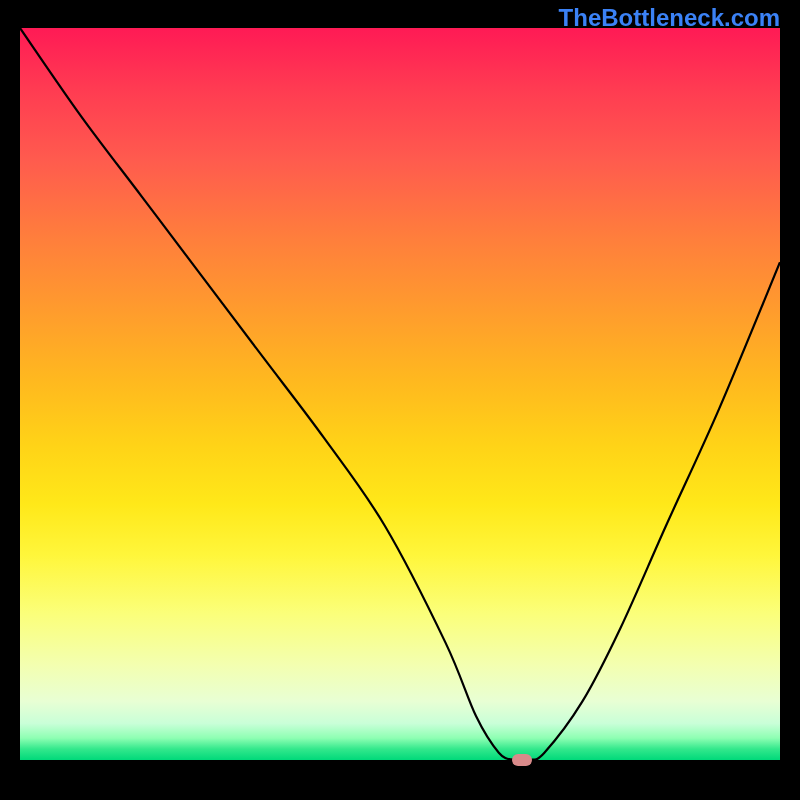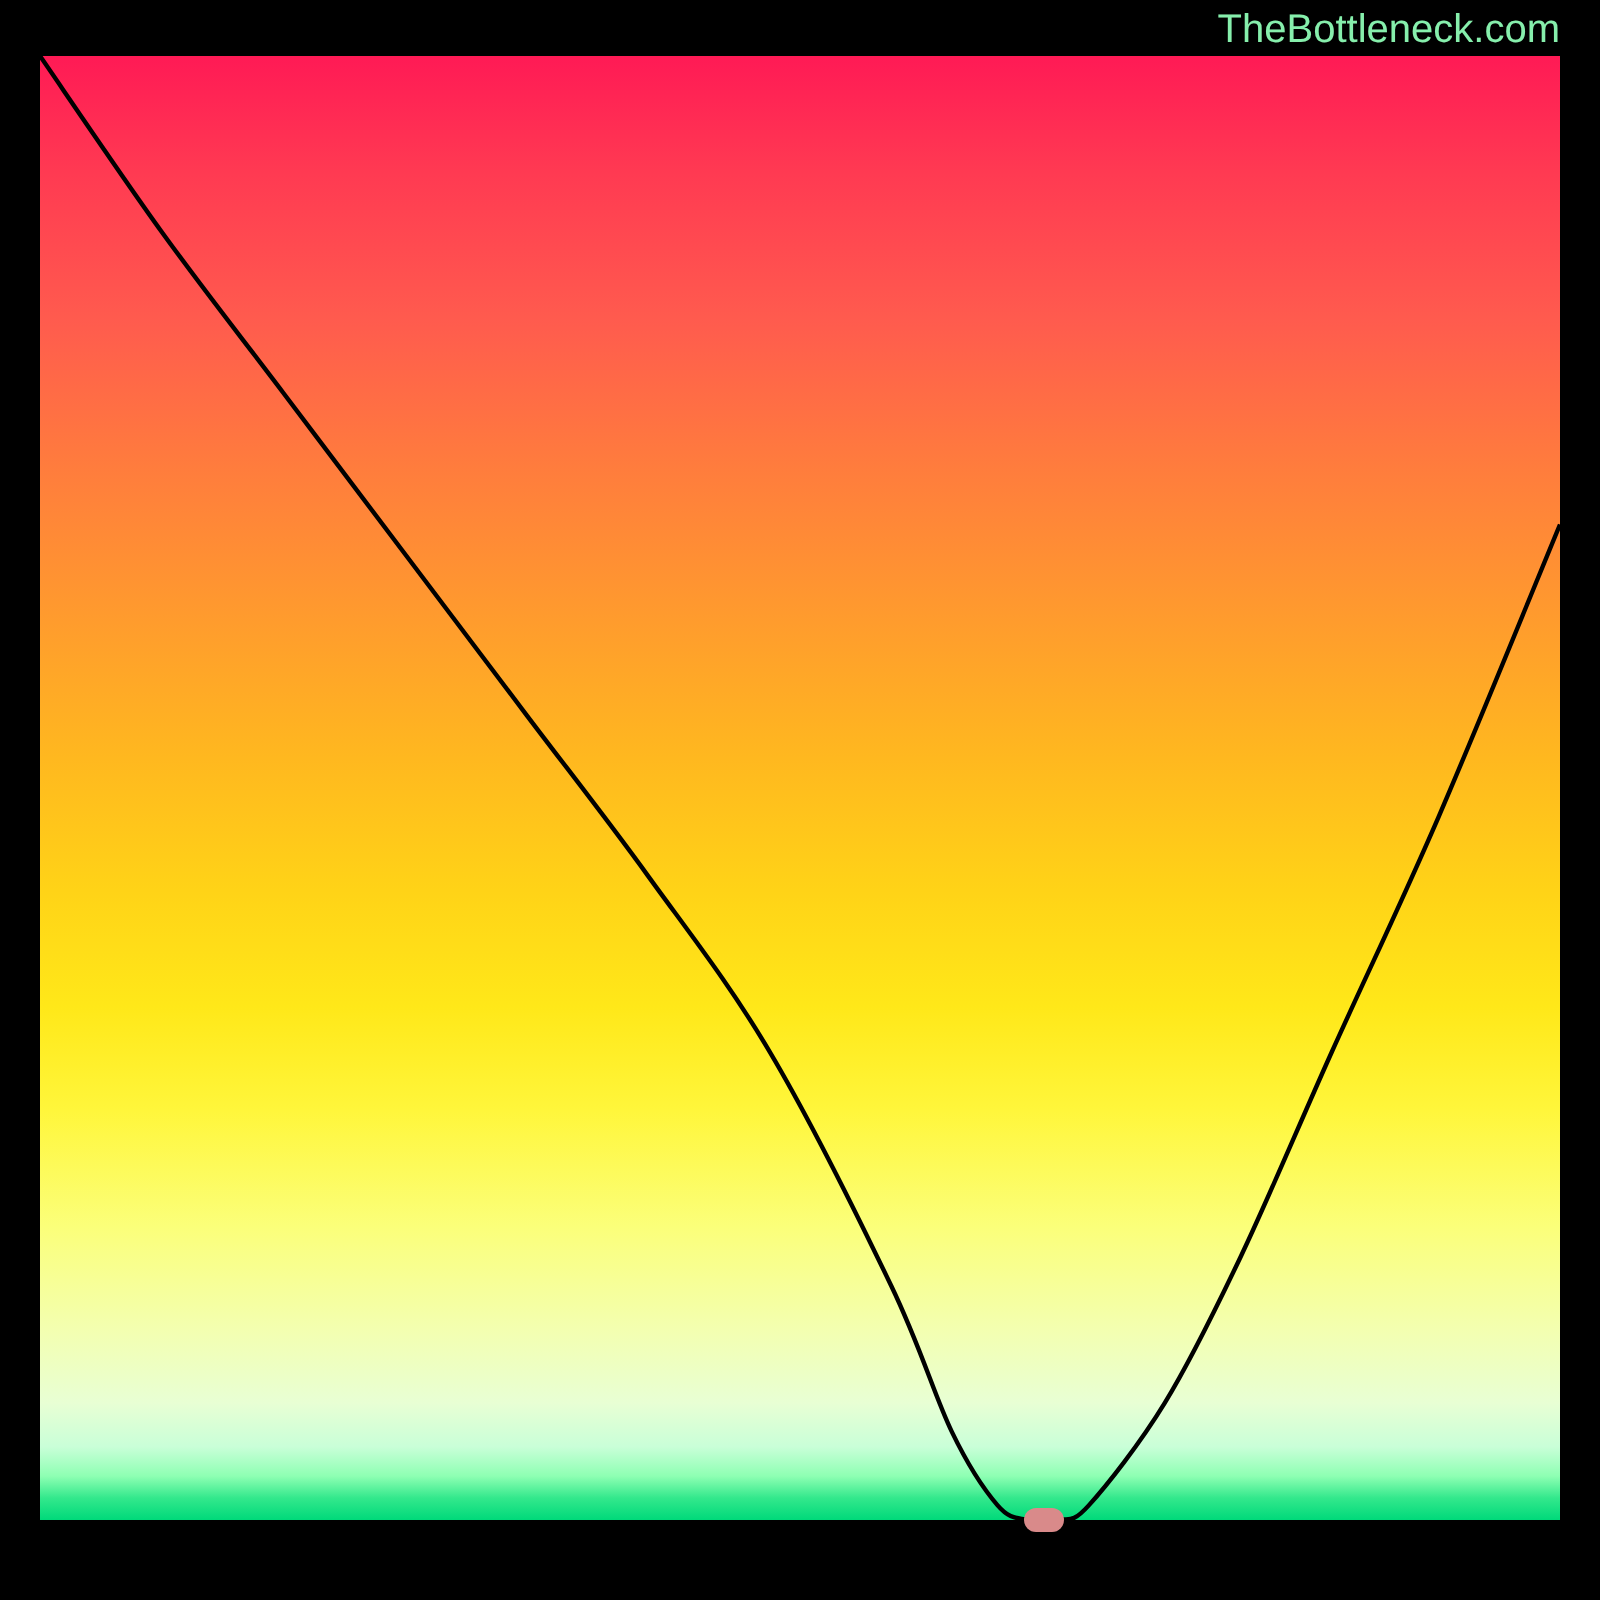--- a/index.html
+++ b/index.html
@@ -12,23 +12,23 @@
   }
   .container {
     position: relative;
     width: 800px;
     height: 800px;
   }
   .watermark {
     position: absolute;
     top: 4px;
     right: 20px;
-    color: #86efac;
-    font-size: 20px;
-    font-weight: 400;
+    color: #3b82f6;
+    font-size: 24px;
+    font-weight: 700;
     z-index: 10;
   }
   .gradient-area {
     position: absolute;
     left: 20px;
     top: 28px;
     width: 760px;
     height: 732px;
     background: linear-gradient(to bottom,
       #ff1a55 0%,

